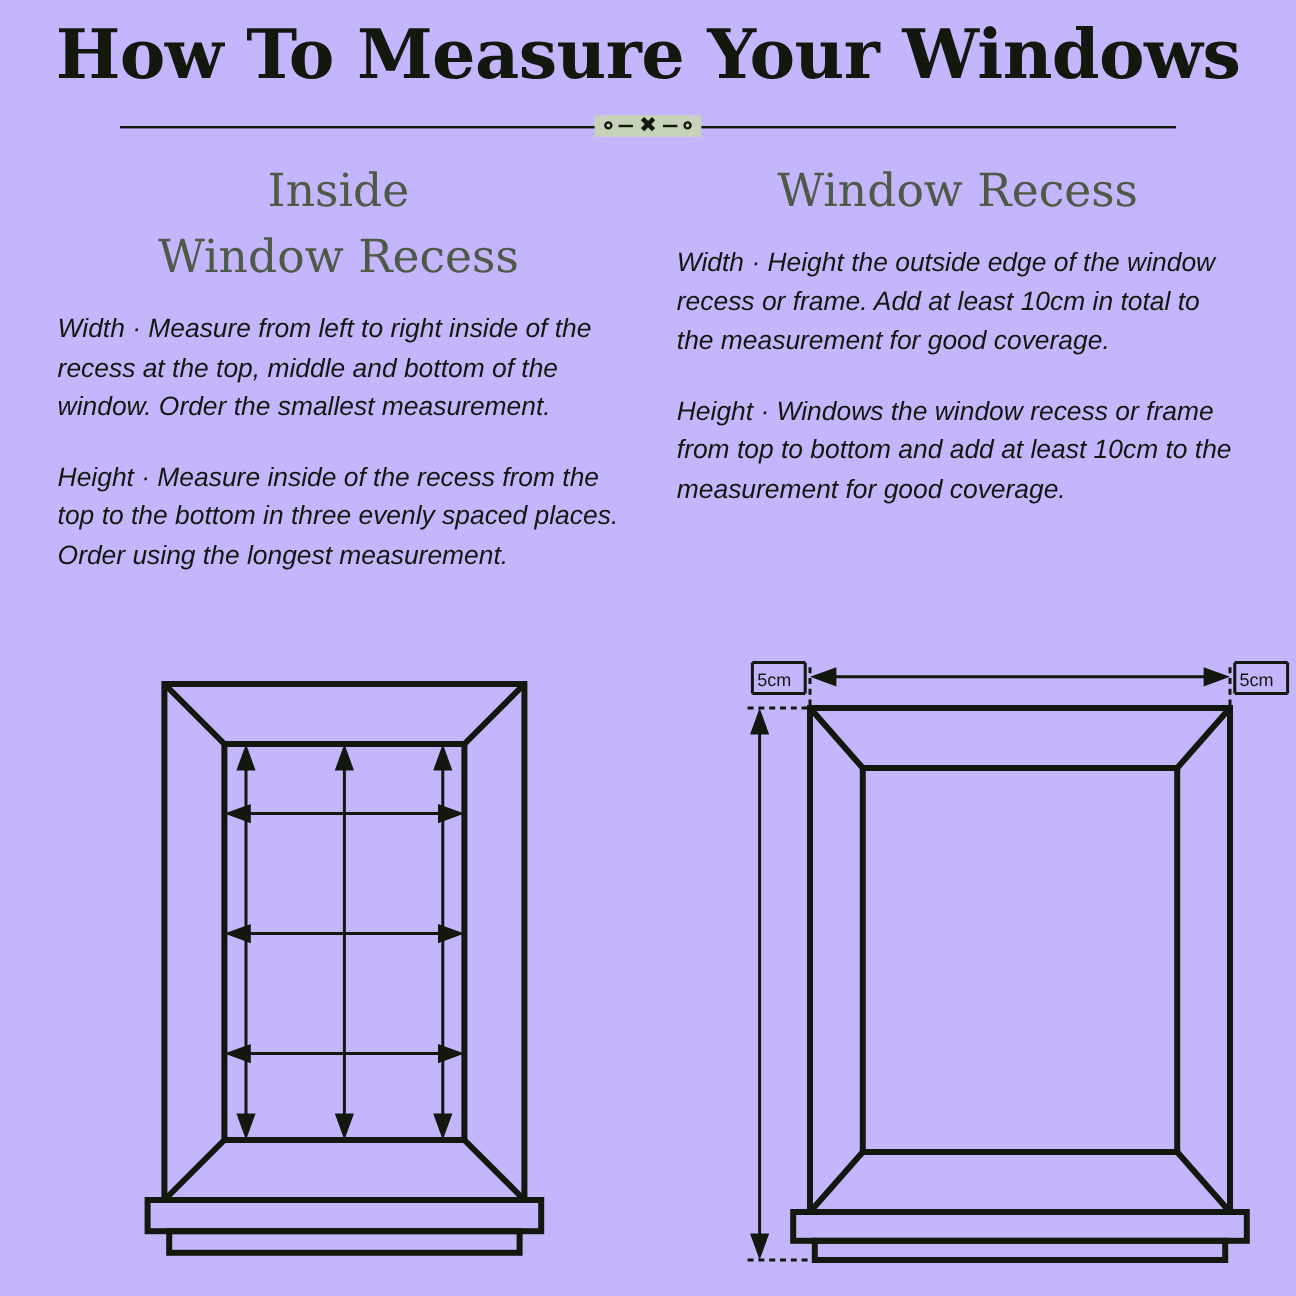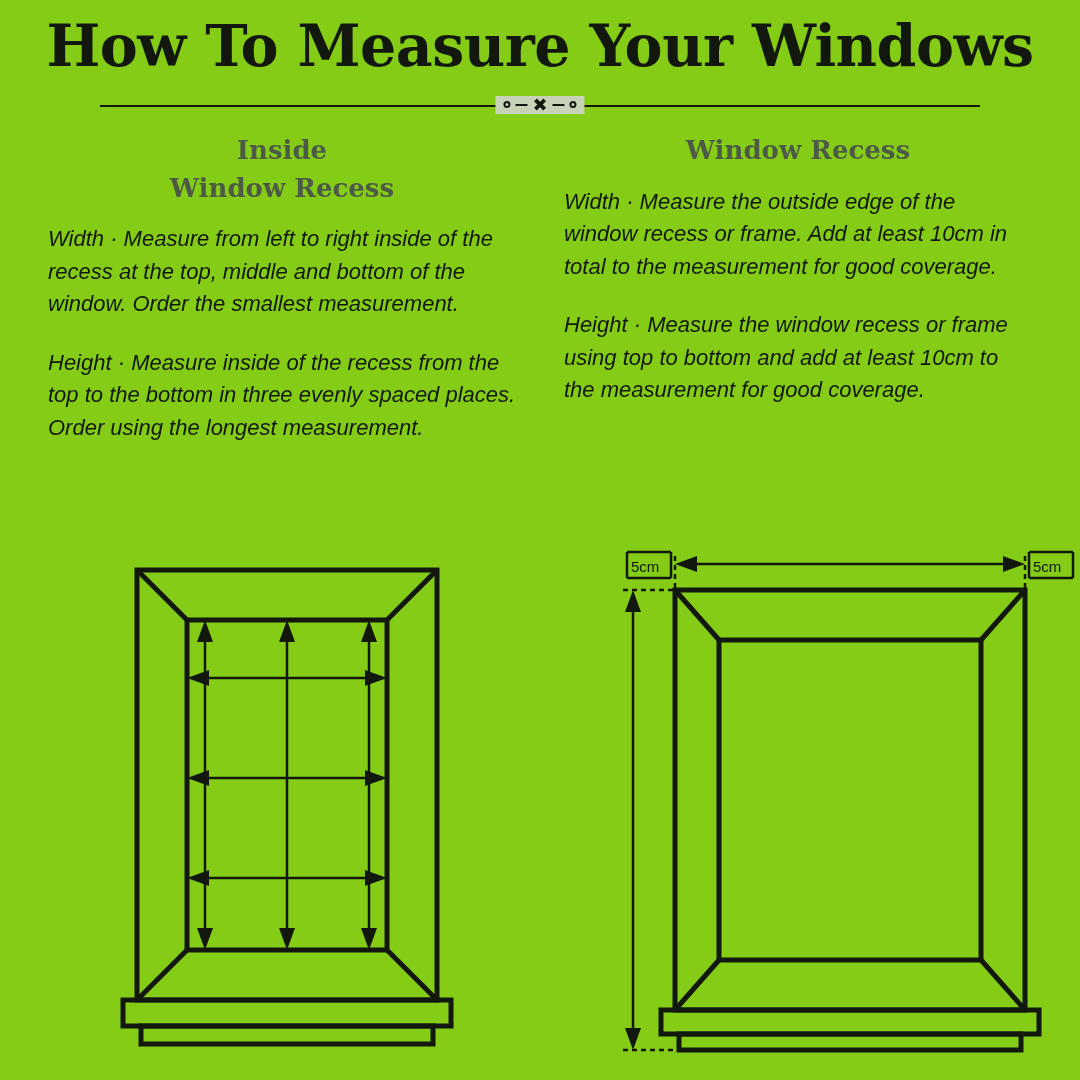--- a/index.html
+++ b/index.html
@@ -10,21 +10,21 @@
     width: 1080px;
     height: 1080px;
     background: #c6d3b9;
     font-family: "Liberation Sans", sans-serif;
     overflow: hidden;
   }
   .page {
     position: relative;
     width: 1080px;
     height: 1080px;
-    background: #84cc16;
+    background: #c4b5fd;
     box-sizing: border-box;
   }
 
   
   .title {
     text-align: center;
     font-family: "DejaVu Serif", serif;
     font-weight: bold;
     font-size: 57px;
     letter-spacing: -0.5px;
@@ -91,22 +91,22 @@
     padding: 18px 24px 0 24px;
   }
   .col {
     width: 50%;
     box-sizing: border-box;
     padding: 0 24px;
   }
   .col-heading {
     text-align: center;
     font-family: "DejaVu Serif", serif;
-    font-weight: bold;
-    font-size: 26px;
+    font-weight: normal;
+    font-size: 38px;
     line-height: 1.45;
     color: #4d5b46;
     margin: 0 0 16px 0;
   }
   .para {
     font-family: "Liberation Sans", sans-serif;
     font-style: italic;
     font-size: 22px;
     line-height: 1.48;
     color: #13180f;
@@ -159,22 +159,22 @@
         <div>Window Recess</div>
       </div>
       <p class="para">Width · Measure from left to right inside of the recess at the top, middle and bottom of the window. Order the smallest measurement.</p>
       <p class="para">Height · Measure inside of the recess from the top to the bottom in three evenly spaced places. Order using the longest measurement.</p>
     </div>
 
     <div class="col">
       <div class="col-heading">
         <div>Window Recess</div>
       </div>
-      <p class="para">Width · Measure the outside edge of the window recess or frame. Add at least 10cm in total to the measurement for good coverage.</p>
-      <p class="para">Height · Measure the window recess or frame using top to bottom and add at least 10cm to the measurement for good coverage.</p>
+      <p class="para">Width · Height the outside edge of the window recess or frame. Add at least 10cm in total to the measurement for good coverage.</p>
+      <p class="para">Height · Windows the window recess or frame from top to bottom and add at least 10cm to the measurement for good coverage.</p>
     </div>
 
   </div>
 
   <div class="diagrams">
 
     <div class="diagram left">
       <svg width="540" height="532" viewBox="0 0 540 532" xmlns="http://www.w3.org/2000/svg">
         <g fill="none" stroke="#13180f" stroke-width="5">
 

